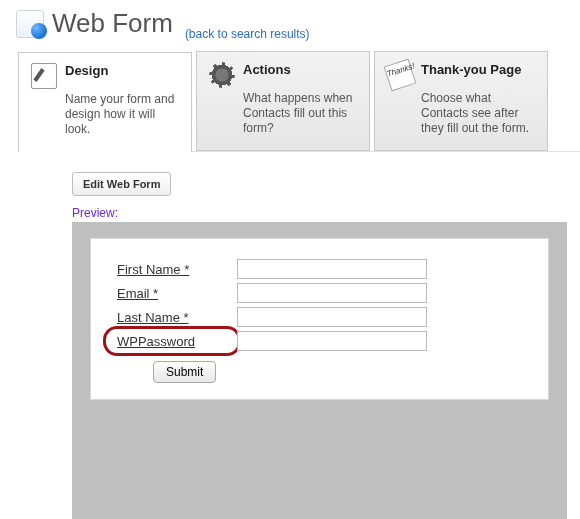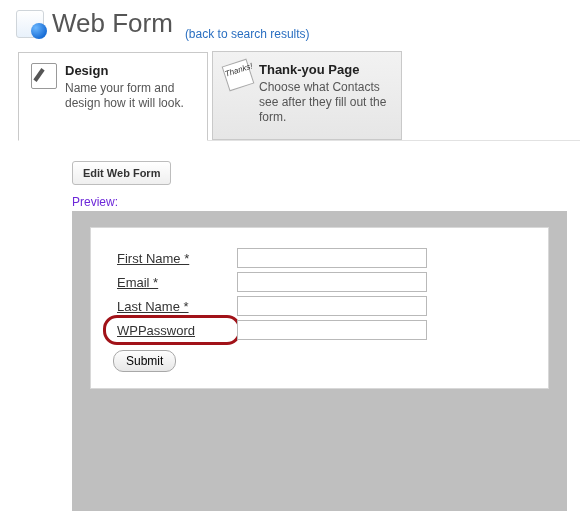--- a/index.html
+++ b/index.html
@@ -54,34 +54,34 @@
   }
   .tab {
     display: flex;
     align-items: flex-start;
     gap: 8px;
     padding: 10px 12px 14px 12px;
     border: 1px solid #c9c9c9;
     background: linear-gradient(#f2f2f2,#e6e6e6);
     margin-right: 4px;
     cursor: pointer;
-    width: 190px;
+    width: 174px;
     font-size: 12px;
   }
   .tab.active {
     background: #fff;
     border-bottom: 1px solid #fff;
     position: relative;
     top: 1px;
   }
   .tab .icon {
     width: 26px; height: 26px; flex:0 0 26px;
   }
   .tab-title { font-weight: bold; color: #222; font-size: 13px; }
-  .tab-desc  { color: #555; line-height: 1.25; margin-top:3px;}
+  .tab-desc  { color: #555; line-height: 1.25; margin-top:14px;}
 
   .icon-pencil{
     border:1px solid #999; border-radius:2px; background:#fff;
     position:relative;
   }
   .icon-pencil::after{
     content:""; position:absolute; left:5px; top:4px;
     width:4px; height:14px; background:#555;
     transform: rotate(35deg);
   }
@@ -149,40 +149,48 @@
     left:-10px; right:-8px; top:-3px; bottom:-3px;
     border:3px solid #a11218;
     border-radius:14px;
     pointer-events:none;
   }
   .submit-btn{
     margin-top:8px;
     font-size:12px;
     padding:3px 12px;
     border:1px solid #a8a8a8;
-    border-radius:10px;
+    border-radius:4px;
     background:linear-gradient(#fdfdfd,#e7e7e7);
     cursor:pointer;
+    margin-left:40px;
   }
 </style>
 </head>
 <body>
 
 <div class="header">
   <div class="app-icon"></div>
   <div class="page-title">Web Form</div>
   <div class="back-link">(back to search results)</div>
 </div>
 
 <div class="tabs">
   <div class="tab active">
     <div class="icon icon-pencil"></div>
     <div>
       <div class="tab-title">Design</div>
       <div class="tab-desc">Name your form and design how it will look.</div>
+    </div>
+  </div>
+  <div class="tab">
+    <div class="icon icon-gear"></div>
+    <div>
+      <div class="tab-title">Actions</div>
+      <div class="tab-desc">What happens when Contacts fill out this form?</div>
     </div>
   </div>
   <div class="tab">
     <div class="icon icon-thanks">Thanks!</div>
     <div>
       <div class="tab-title">Thank-you Page</div>
       <div class="tab-desc">Choose what Contacts see after they fill out the form.</div>
     </div>
   </div>
 </div>

